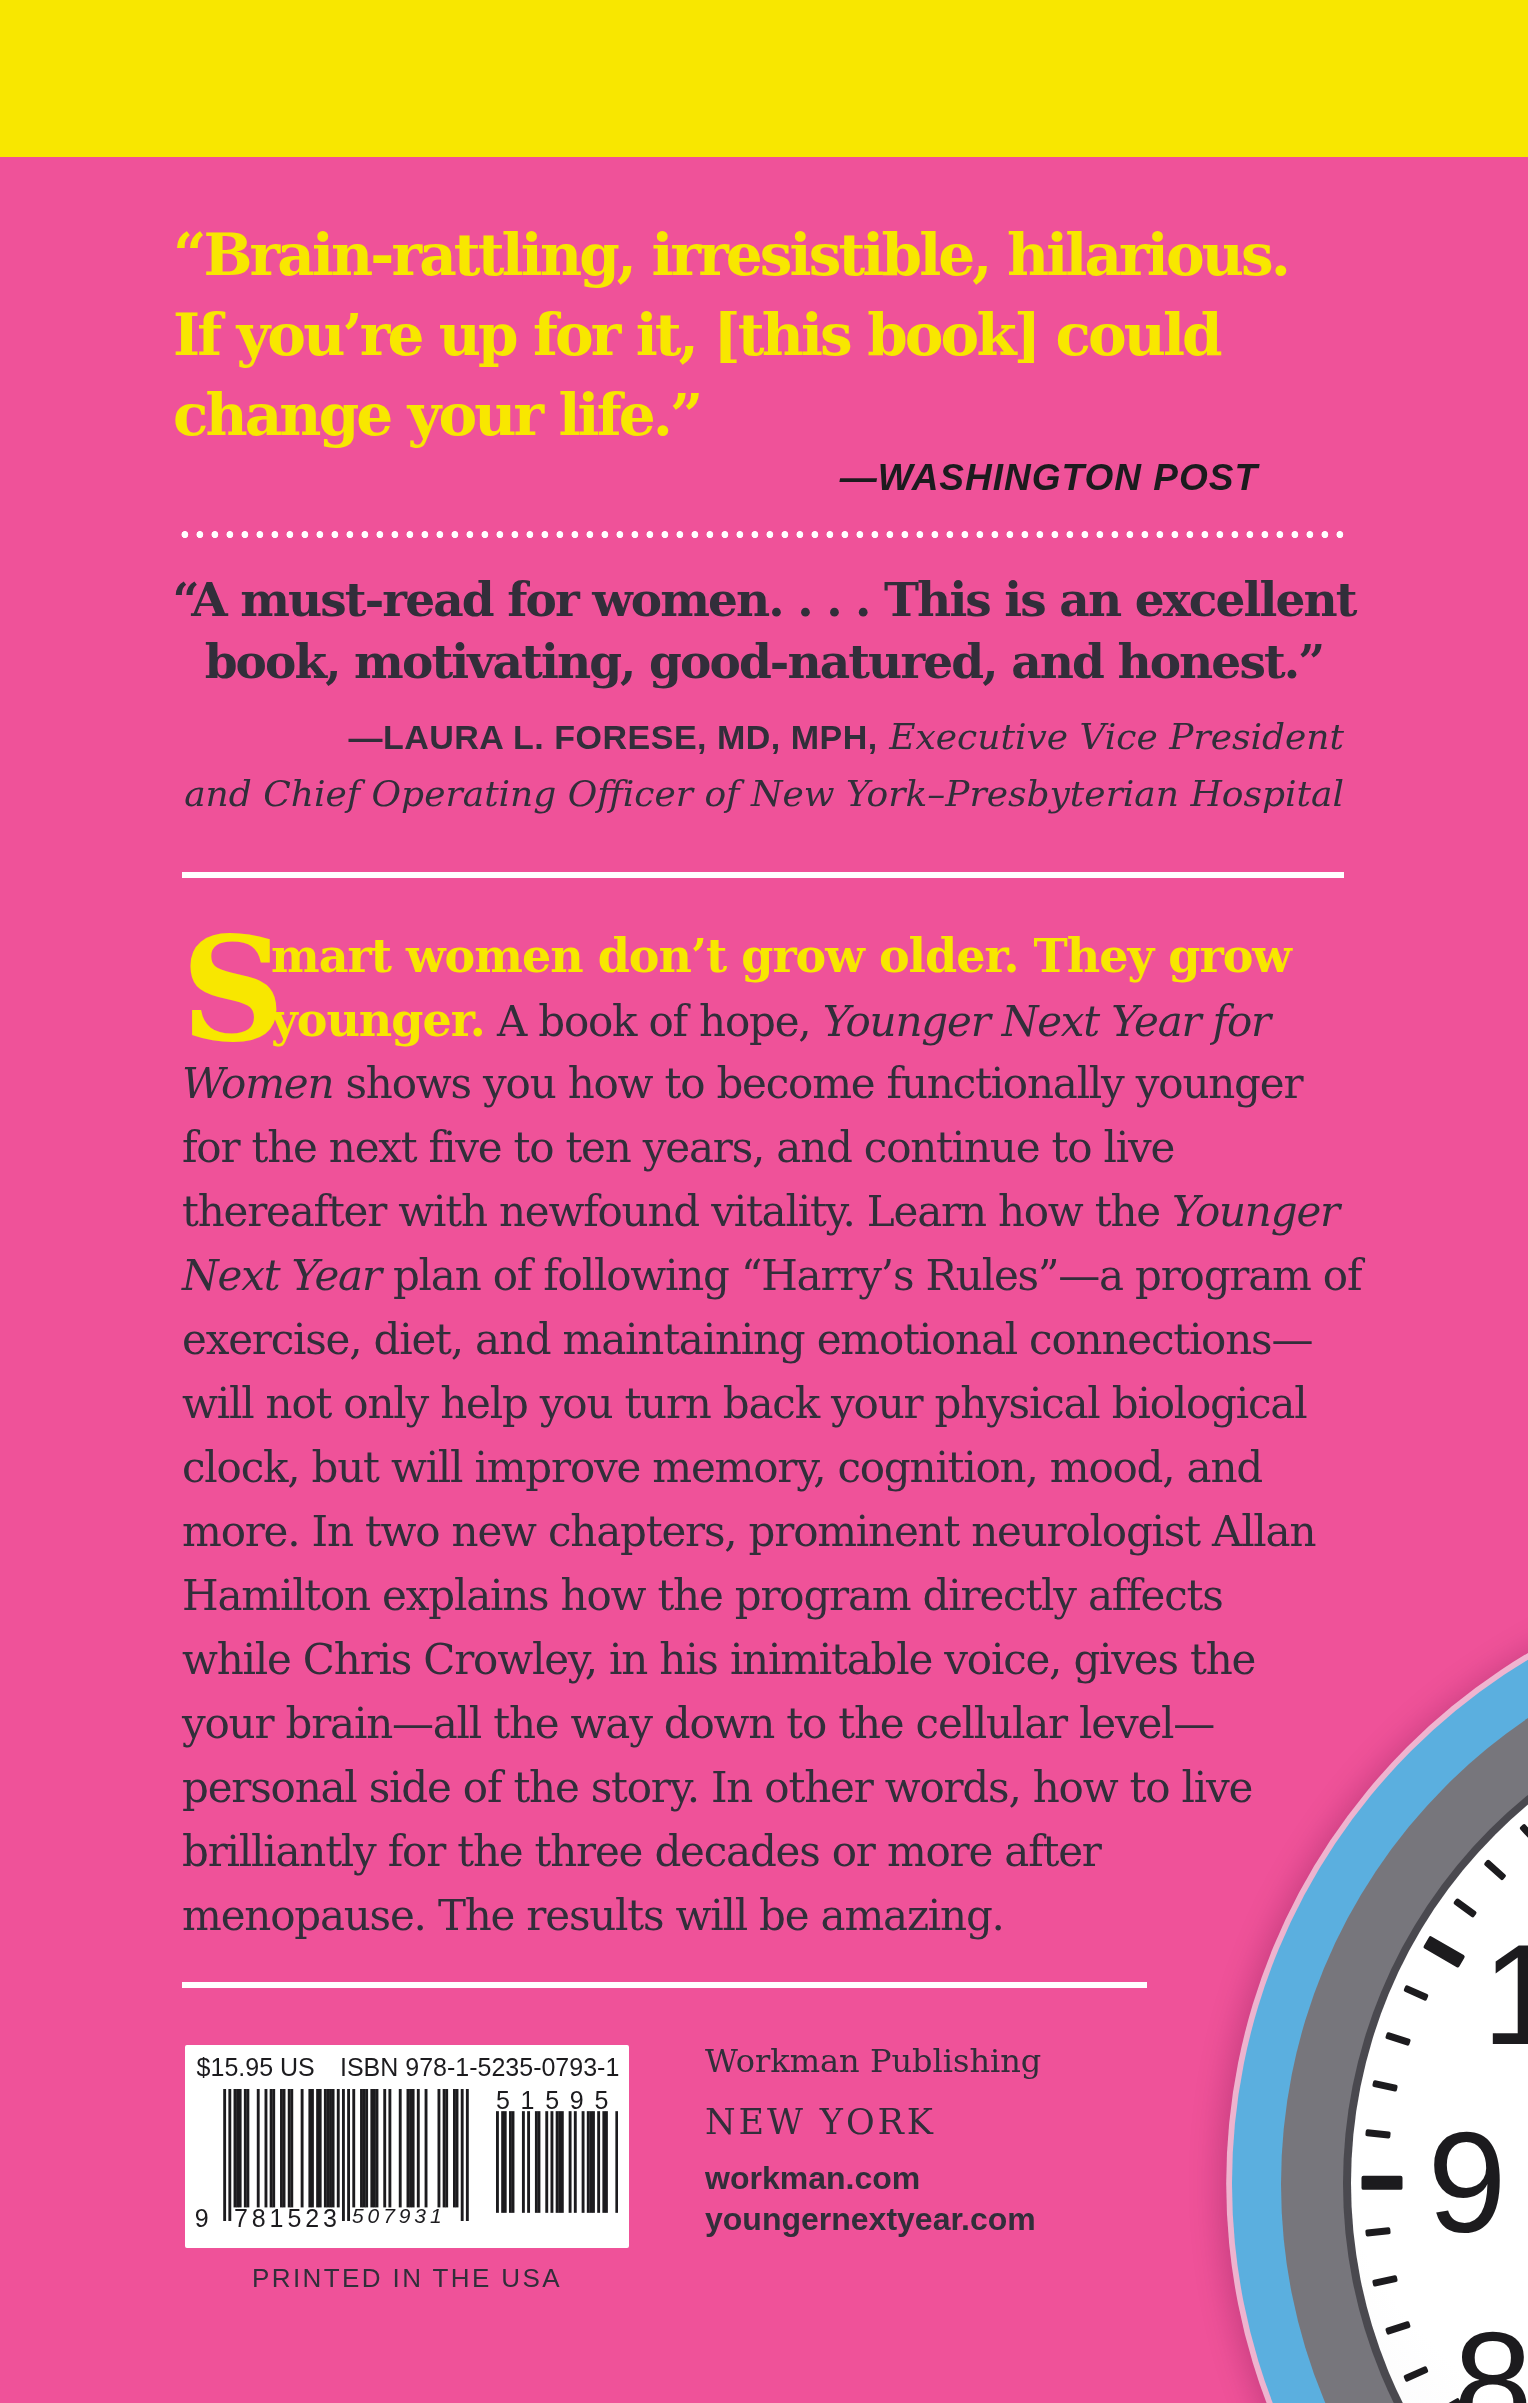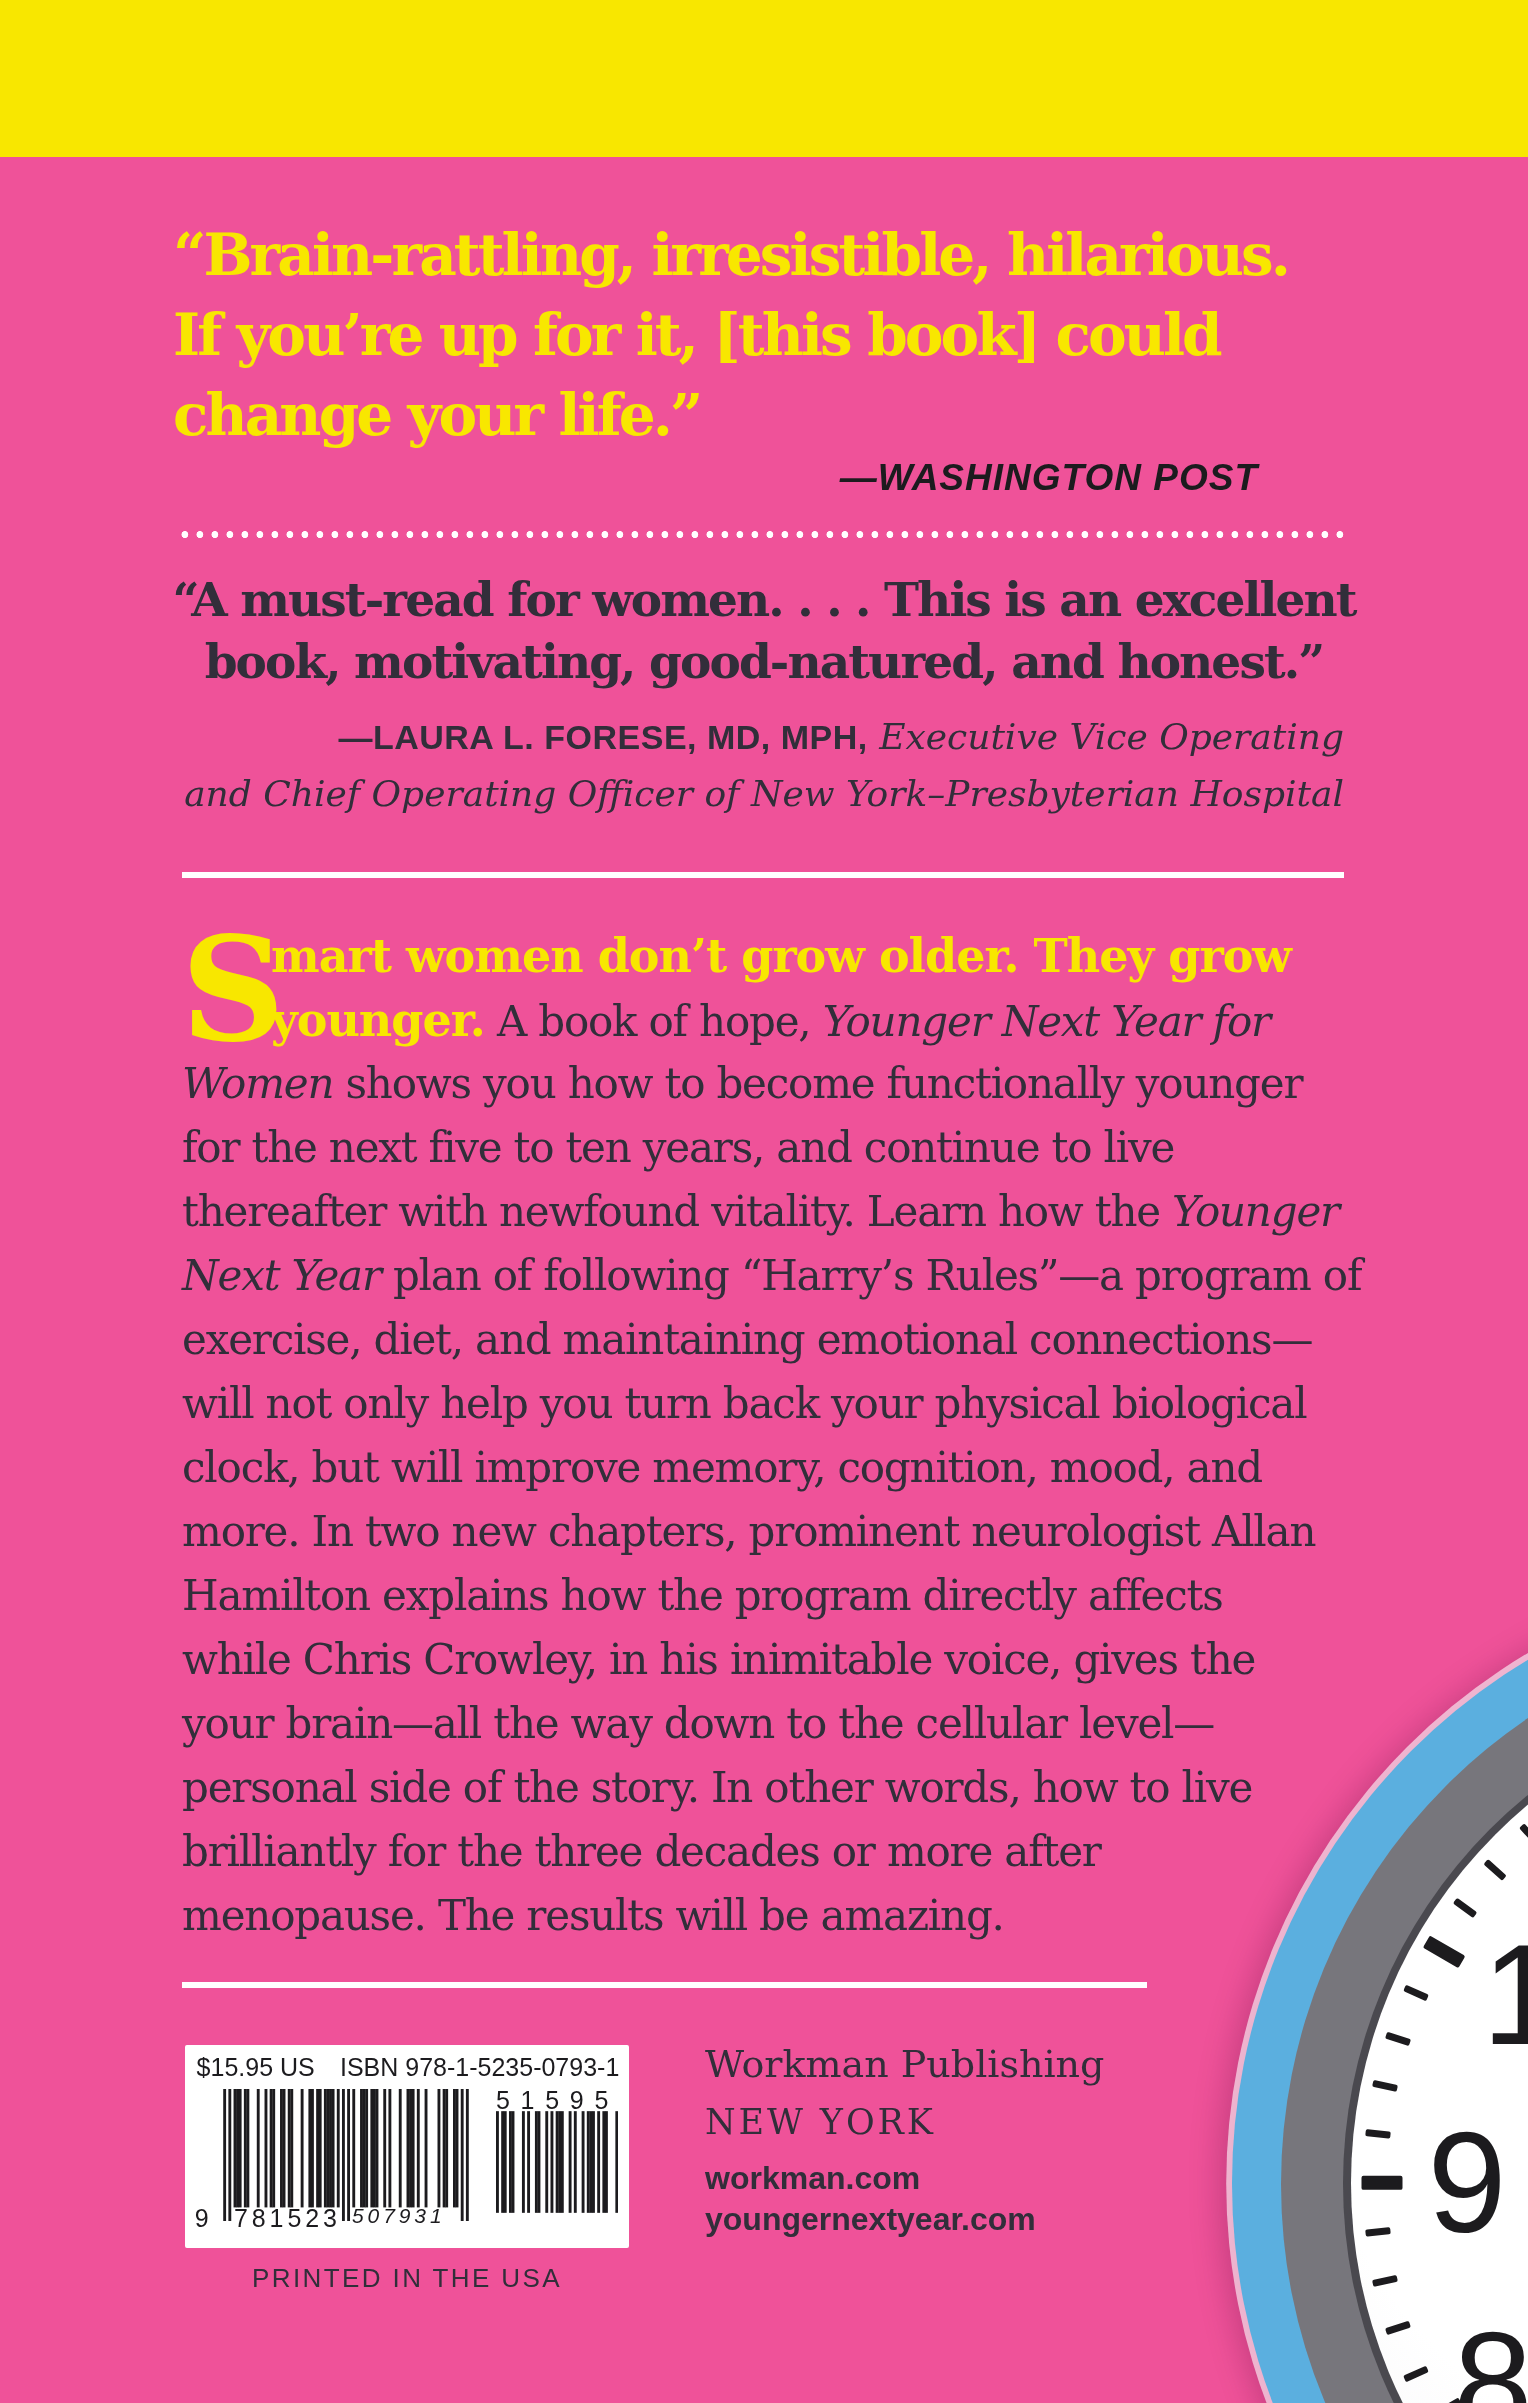--- a/index.html
+++ b/index.html
@@ -66,21 +66,21 @@
   .bc-d1{left:9.7px;top:159px;font-size:25px;}
   .bc-d2{left:49px;top:159px;font-size:25px;letter-spacing:3.9px;}
   .bc-d3{left:167px;top:159px;font-size:21px;letter-spacing:3.9px;font-style:italic;}
   .bc-supp-digits{left:311px;top:41px;width:122px;text-align:center;font-size:25px;letter-spacing:10.7px;}
   .printed{
     position:absolute;left:185px;top:2263px;width:444px;text-align:center;
     font-family:"Liberation Sans",sans-serif;font-size:26px;letter-spacing:2.4px;color:var(--ink);
   }
   
   .pub{position:absolute;left:705px;top:2042px;color:var(--ink);}
-  .pub-name{position:absolute;left:0;top:0;font-family:"DejaVu Serif",serif;font-size:38px;white-space:nowrap;}
+  .pub-name{position:absolute;left:0;top:0;font-family:"DejaVu Serif",serif;font-size:32px;white-space:nowrap;}
   .pub-city{position:absolute;left:0;top:60px;font-family:"DejaVu Serif",serif;font-weight:400;font-size:35px;letter-spacing:2.9px;white-space:nowrap;}
   .pub-site1,.pub-site2{position:absolute;left:0;font-family:"Liberation Sans",sans-serif;font-weight:700;font-size:32px;white-space:nowrap;}
   .pub-site1{top:118px;text-align:right;}
   .pub-site2{top:159px;}
   
   .clock div{position:absolute;border-radius:50%;}
   .c-blue{
     left:1232px;top:1572px;width:1223px;height:1223px;background:var(--blue);
     box-shadow:0 0 0 5.8px rgba(255,255,255,0.6), -13.6px 0 29px rgba(90,10,60,0.25);
   }
@@ -115,21 +115,21 @@
   <div class="wp-attr">—WASHINGTON POST</div>
 
   <div class="dotted"></div>
 
   <div class="q2" id="q2-lines">
       <div class="q2-line">“A must-read for women. . . . This is an excellent</div>
       <div class="q2-line">book, motivating, good-natured, and honest.”</div>
     </div>
   <div class="forese">
     <div class="row">
-      <span class="f-name">—LAURA L. FORESE, MD, MPH,</span><span class="f-ital"> Executive Vice Operating</span>
+      <span class="f-name">—LAURA L. FORESE, MD, MPH,</span><span class="f-ital"> Executive Vice President</span>
     </div>
     <div class="row f-ital">and Chief Operating Officer of New York–Presbyterian Hospital</div>
   </div>
 
   <div class="rule rule1"></div>
 
   <div class="dropcap">S</div>
   <div class="body-lines" id="body-lines">
       <div class="bline ind"><span class="seg-y">mart women don’t grow older. They grow</span></div>
       <div class="bline ind"><span class="seg-y">younger.</span><span class="seg-r"> A book of hope, </span><span class="seg-i">Younger Next Year for</span></div>

